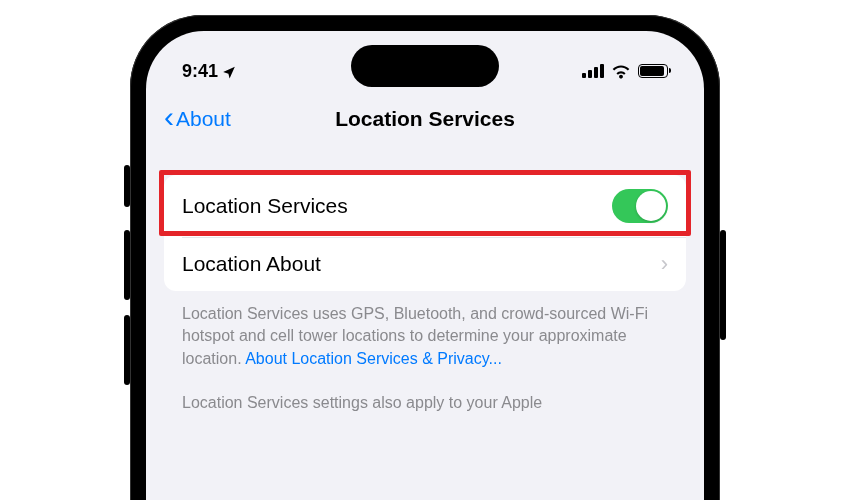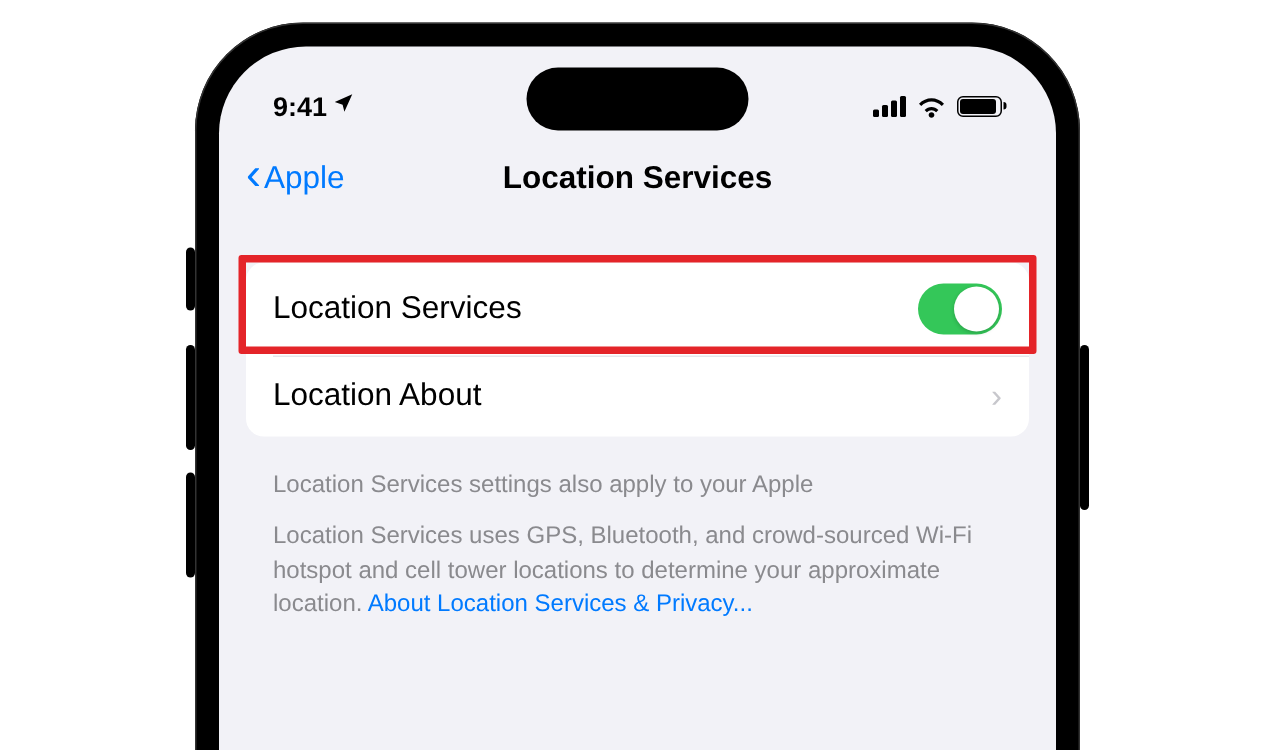--- a/index.html
+++ b/index.html
@@ -58,21 +58,21 @@
     .status-bar {
       height: 62px;
       display: flex;
       justify-content: space-between;
       align-items: center;
       padding: 18px 36px 0 36px;
       position: relative;
     }
     .status-left {
       display: flex;
-      align-items: flex-start;
+      align-items: flex-end;
       gap: 4px;
       font-size: 18px;
       font-weight: 600;
       color: #000;
     }
     .status-right {
       display: flex;
       align-items: center;
       gap: 7px;
     }
@@ -265,21 +265,21 @@
         </div>
         <div class="battery">
           <div class="battery-fill"></div>
         </div>
       </div>
     </div>
 
     <div class="nav-bar">
       <div class="back-button">
         <span class="back-chevron">‹</span>
-        <span>Apple</span>
+        <span>About</span>
       </div>
       <div class="nav-title">Location Services</div>
     </div>
 
     <div class="content">
       <div class="settings-group">
         <div class="highlight-box"></div>
 
         <div class="settings-row">
           <span class="row-label">Location Services</span>
@@ -287,22 +287,22 @@
             <div class="toggle-knob"></div>
           </div>
         </div>
 
         <div class="settings-row">
           <span class="row-label">Location About</span>
           <span class="chevron-right">›</span>
         </div>
       </div>
 
+      <div class="footer-text">
+        <span>Location Services uses GPS, Bluetooth, and crowd-sourced Wi-Fi hotspot and cell tower locations to determine your approximate location. </span><span class="footer-link">About Location Services &amp; Privacy...</span>
+      </div>
+
       <div class="footer-text" style="padding-top:22px;">
         <span>Location Services settings also apply to your Apple</span>
-      </div>
-
-      <div class="footer-text">
-        <span>Location Services uses GPS, Bluetooth, and crowd-sourced Wi-Fi hotspot and cell tower locations to determine your approximate location. </span><span class="footer-link">About Location Services &amp; Privacy...</span>
       </div>
     </div>
   </div>
 </div>
 
 </body></html>

